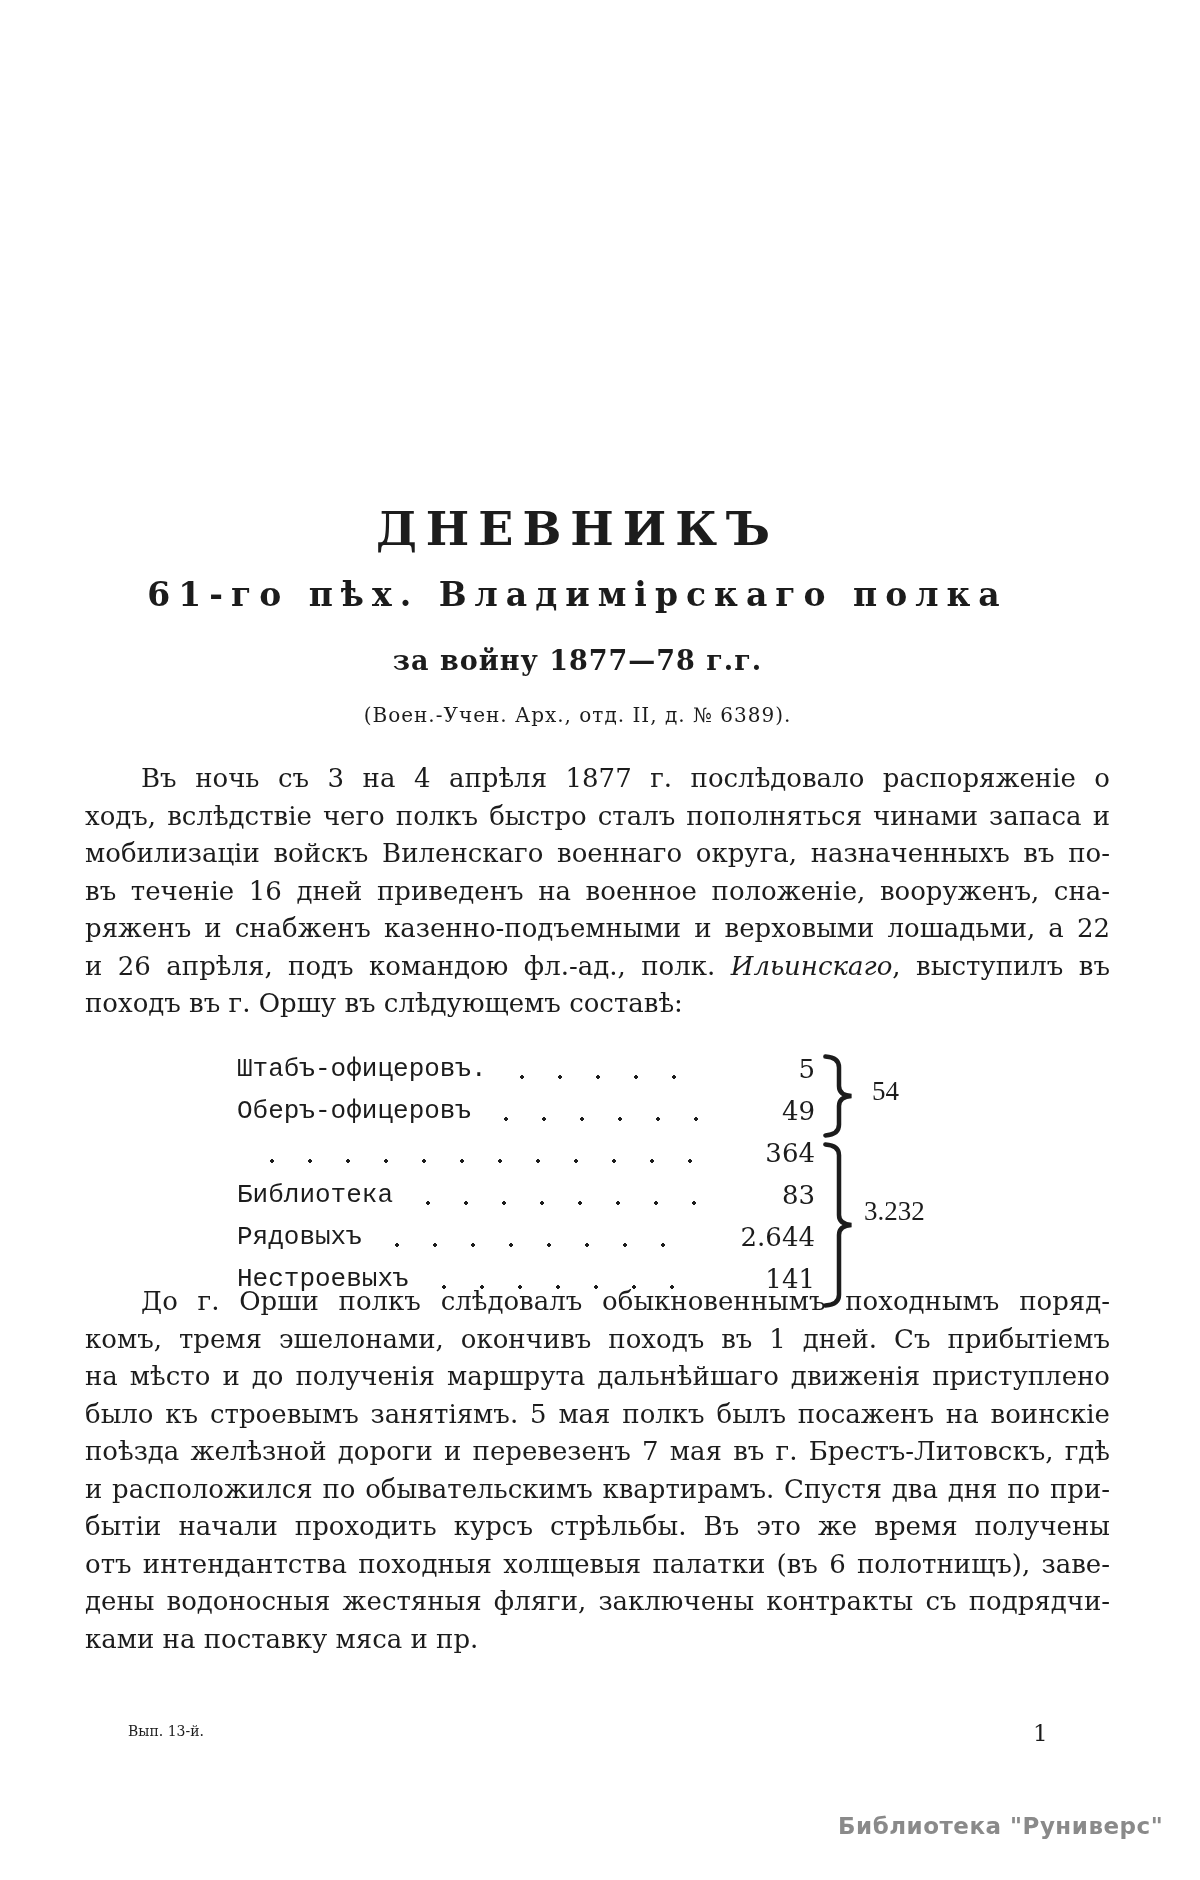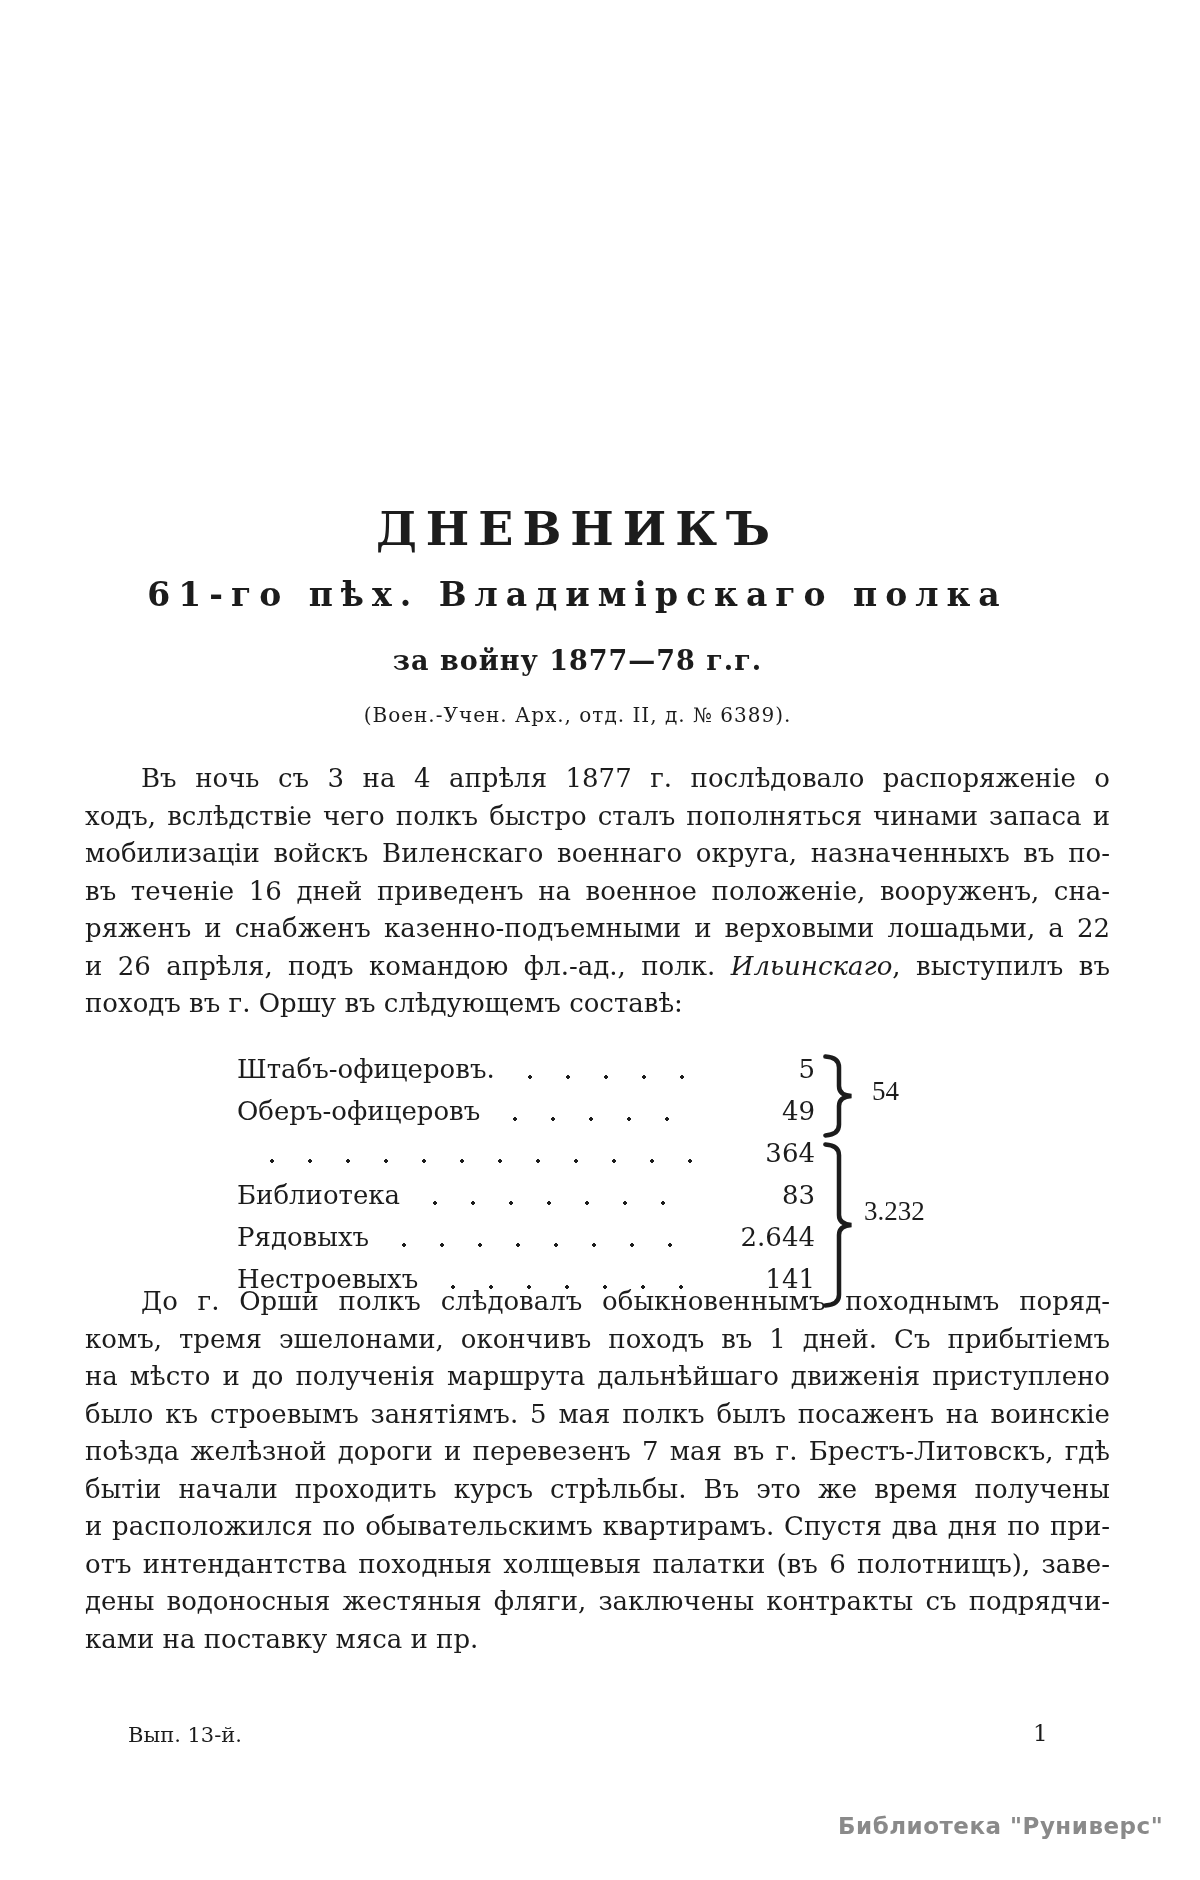--- a/index.html
+++ b/index.html
@@ -17,35 +17,35 @@
   .para .line{line-height:37.5px;height:37.5px;white-space:normal;
     text-align:justify;text-align-last:justify;}
   .para .line.first{padding-left:56px;}
   .para .line.last{text-align-last:left;}
   .para .it{font-style:italic;}
   #paragraph1{top:760px;}
   #paragraph2{top:1283px;}
 
   .roster{position:absolute;left:237px;top:1048px;width:578px;font-size:26px;}
   .roster-row{display:flex;align-items:stretch;height:42px;}
-  .roster-row .rlabel{line-height:42px;white-space:nowrap;}
+  .roster-row .rlabel{line-height:42px;white-space:nowrap;font-family:Liberation Mono, monospace;}
   .roster-row .leader{flex:1;margin:0 4px 0 10px;
     background-image:radial-gradient(circle,#1c1c1c 1.7px,rgba(0,0,0,0) 2.1px);
     background-size:38px 12px;background-position:left 6px bottom 7px;background-repeat:repeat-x;}
   .roster-row .rvalue{width:112px;text-align:right;line-height:42px;white-space:nowrap;}
 
   .brace{position:absolute;left:822px;width:34px;}
   #brace-1{top:1054px;height:84px;}
   #brace-2{top:1142px;height:166px;}
   .brace svg{width:100%;height:100%;display:block;}
   .group-total{position:absolute;font-size:27px;line-height:30px;white-space:nowrap;font-family:Liberation Serif, serif;}
   #total-1{left:872px;top:1076px;}
   #total-2{left:864px;top:1196px;}
 
-  .footer-edition{position:absolute;left:128px;top:1723px;font-size:21px;}
+  .footer-edition{position:absolute;left:128px;top:1723px;font-size:14px;}
   .footer-pagenum{position:absolute;left:1033px;top:1720px;font-size:23px;}
   .watermark{position:absolute;left:838px;top:1813px;
     font-family:"DejaVu Sans", sans-serif;font-weight:bold;font-size:23px;
     color:#8a8a8a;letter-spacing:0.5px;}
 </style>
 </head>
 <body>
 
 <div class="sheet">
 
@@ -108,22 +108,22 @@
   </div>
   <div class="group-total" id="total-1">54</div>
   <div class="group-total" id="total-2">3.232</div>
 
   <div class="para" id="paragraph2">
       <div class="line first">До г. Орши полкъ слѣдовалъ обыкновеннымъ походнымъ поряд-</div>
       <div class="line">комъ, тремя эшелонами, окончивъ походъ въ 1 дней. Съ прибытіемъ</div>
       <div class="line">на мѣсто и до полученія маршрута дальнѣйшаго движенія приступлено</div>
       <div class="line">было къ строевымъ занятіямъ. 5 мая полкъ былъ посаженъ на воинскіе</div>
       <div class="line">поѣзда желѣзной дороги и перевезенъ 7 мая въ г. Брестъ-Литовскъ, гдѣ</div>
+      <div class="line">и расположился по обывательскимъ квартирамъ. Спустя два дня по при-</div>
       <div class="line">бытіи начали проходить курсъ стрѣльбы. Въ это же время получены</div>
-      <div class="line">и расположился по обывательскимъ квартирамъ. Спустя два дня по при-</div>
       <div class="line">отъ интендантства походныя холщевыя палатки (въ 6 полотнищъ), заве-</div>
       <div class="line">дены водоносныя жестяныя фляги, заключены контракты съ подрядчи-</div>
       <div class="line last">ками на поставку мяса и пр.</div>
     </div>
 
   <div class="footer-edition">Вып. 13-й.</div>
   <div class="footer-pagenum">1</div>
 
   <div class="watermark">Библиотека "Руниверс"</div>
 

